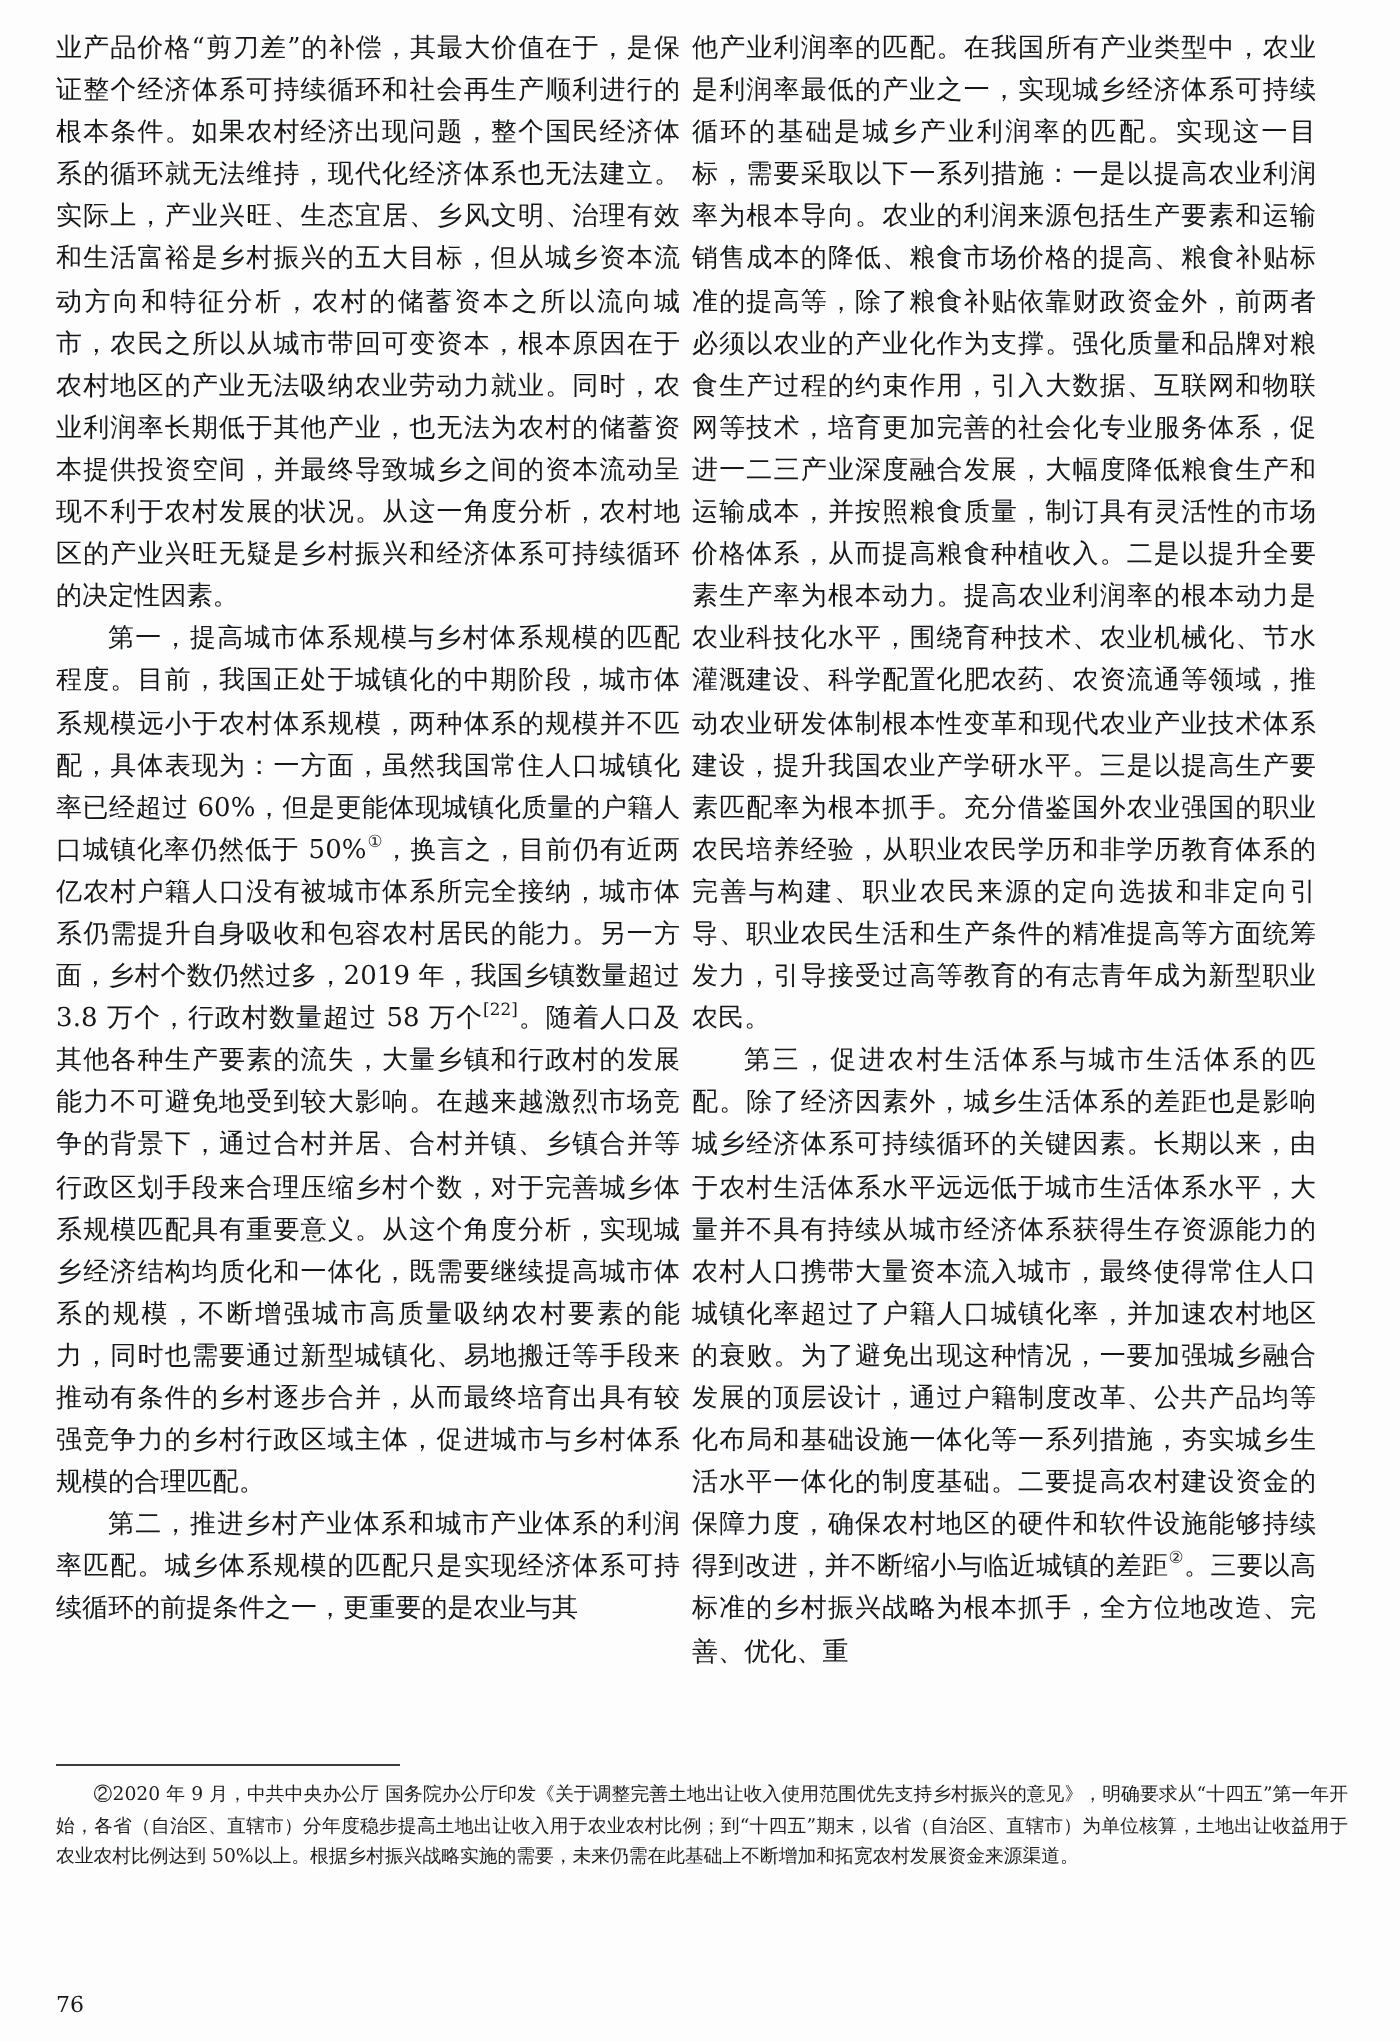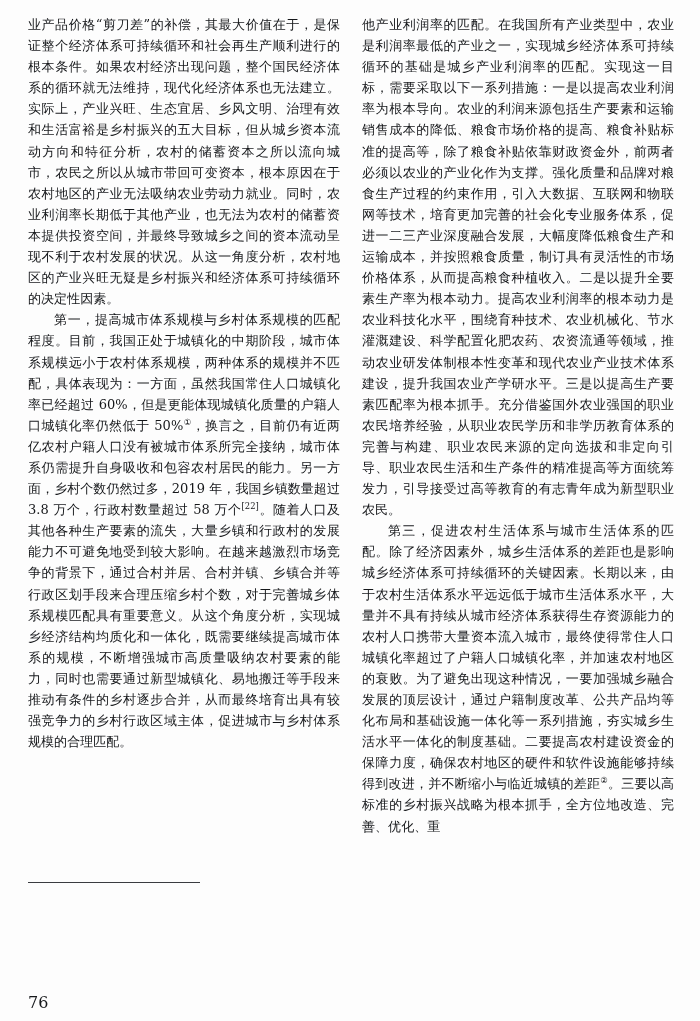--- a/index.html
+++ b/index.html
@@ -16,21 +16,21 @@
     font-family: "DejaVu Serif", "Liberation Serif", serif;
     color: #15171a;
   }
   .columns {
     position: absolute;
     top: 14px;
     left: 28px;
     width: 646px;
     height: 862px;
     display: flex;
-    gap: 22px;
+    gap: 6px;
   }
   .col {
     width: 312px;
     display: flex;
     flex-direction: column;
   }
   p.body {
     margin: 0;
     font-size: 13.0px;
     line-height: 21.1px;
@@ -73,49 +73,51 @@
     text-align: justify;
     text-align-last: left;
     word-break: break-all;
     color: #1b1d20;
   }
   p.fn.first { text-indent: 2em; }
   .page-number {
     position: absolute;
     left: 28px;
     top: 996px;
-    font-size: 16px;
+    font-size: 11px;
     line-height: 14px;
     color: #16181b;
     font-family: "DejaVu Serif", "Liberation Serif", serif;
   }
 </style>
 </head>
 <body>
 
 <div class="page">
 
   <div class="columns">
 
     <div class="col">
       <p class="body">业产品价格“剪刀差”的补偿，其最大价值在于，是保证整个经济体系可持续循环和社会再生产顺利进行的根本条件。如果农村经济出现问题，整个国民经济体系的循环就无法维持，现代化经济体系也无法建立。实际上，产业兴旺、生态宜居、乡风文明、治理有效和生活富裕是乡村振兴的五大目标，但从城乡资本流动方向和特征分析，农村的储蓄资本之所以流向城市，农民之所以从城市带回可变资本，根本原因在于农村地区的产业无法吸纳农业劳动力就业。同时，农业利润率长期低于其他产业，也无法为农村的储蓄资本提供投资空间，并最终导致城乡之间的资本流动呈现不利于农村发展的状况。从这一角度分析，农村地区的产业兴旺无疑是乡村振兴和经济体系可持续循环的决定性因素。</p>
 
 
       <p class="body indent"><span>第一，提高城市体系规模与乡村体系规模的匹配程度。目前，我国正处于城镇化的中期阶段，城市体系规模远小于农村体系规模，两种体系的规模并不匹配，具体表现为：一方面，虽然我国常住人口城镇化率已经超过 60%，但是更能体现城镇化质量的户籍人口城镇化率仍然低于 50%</span><sup class="cite">①</sup><span>，换言之，目前仍有近两亿农村户籍人口没有被城市体系所完全接纳，城市体系仍需提升自身吸收和包容农村居民的能力。另一方面，乡村个数仍然过多，2019 年，我国乡镇数量超过 3.8 万个，行政村数量超过 58 万个</span><sup class="cite">[22]</sup><span>。随着人口及其他各种生产要素的流失，大量乡镇和行政村的发展能力不可避免地受到较大影响。在越来越激烈市场竞争的背景下，通过合村并居、合村并镇、乡镇合并等行政区划手段来合理压缩乡村个数，对于完善城乡体系规模匹配具有重要意义。从这个角度分析，实现城乡经济结构均质化和一体化，既需要继续提高城市体系的规模，不断增强城市高质量吸纳农村要素的能力，同时也需要通过新型城镇化、易地搬迁等手段来推动有条件的乡村逐步合并，从而最终培育出具有较强竞争力的乡村行政区域主体，促进城市与乡村体系规模的合理匹配。</span></p>
 
+      <p class="body indent">第二，推进乡村产业体系和城市产业体系的利润率匹配。城乡体系规模的匹配只是实现经济体系可持续循环的前提条件之一，更重要的是农业与其</p>
     </div>
 
     <div class="col">
       <p class="body">他产业利润率的匹配。在我国所有产业类型中，农业是利润率最低的产业之一，实现城乡经济体系可持续循环的基础是城乡产业利润率的匹配。实现这一目标，需要采取以下一系列措施：一是以提高农业利润率为根本导向。农业的利润来源包括生产要素和运输销售成本的降低、粮食市场价格的提高、粮食补贴标准的提高等，除了粮食补贴依靠财政资金外，前两者必须以农业的产业化作为支撑。强化质量和品牌对粮食生产过程的约束作用，引入大数据、互联网和物联网等技术，培育更加完善的社会化专业服务体系，促进一二三产业深度融合发展，大幅度降低粮食生产和运输成本，并按照粮食质量，制订具有灵活性的市场价格体系，从而提高粮食种植收入。二是以提升全要素生产率为根本动力。提高农业利润率的根本动力是农业科技化水平，围绕育种技术、农业机械化、节水灌溉建设、科学配置化肥农药、农资流通等领域，推动农业研发体制根本性变革和现代农业产业技术体系建设，提升我国农业产学研水平。三是以提高生产要素匹配率为根本抓手。充分借鉴国外农业强国的职业农民培养经验，从职业农民学历和非学历教育体系的完善与构建、职业农民来源的定向选拔和非定向引导、职业农民生活和生产条件的精准提高等方面统筹发力，引导接受过高等教育的有志青年成为新型职业农民。</p>
 
       <p class="body indent"><span>第三，促进农村生活体系与城市生活体系的匹配。除了经济因素外，城乡生活体系的差距也是影响城乡经济体系可持续循环的关键因素。长期以来，由于农村生活体系水平远远低于城市生活体系水平，大量并不具有持续从城市经济体系获得生存资源能力的农村人口携带大量资本流入城市，最终使得常住人口城镇化率超过了户籍人口城镇化率，并加速农村地区的衰败。为了避免出现这种情况，一要加强城乡融合发展的顶层设计，通过户籍制度改革、公共产品均等化布局和基础设施一体化等一系列措施，夯实城乡生活水平一体化的制度基础。二要提高农村建设资金的保障力度，确保农村地区的硬件和软件设施能够持续得到改进，并不断缩小与临近城镇的差距</span><sup class="cite">②</sup><span>。三要以高标准的乡村振兴战略为根本抓手，全方位地改造、完善、优化、重</span></p>
     </div>
   </div>
 
   <div class="footnotes">
     <div class="fn-rule"></div>
 
 
+    <p class="fn first"><span>②</span><span>2020 年 9 月，中共中央办公厅 国务院办公厅印发《关于调整完善土地出让收入使用范围优先支持乡村振兴的意见》，明确要求从“十四五”第一年开始，各省（自治区、直辖市）分年度稳步提高土地出让收入用于农业农村比例；到“十四五”期末，以省（自治区、直辖市）为单位核算，土地出让收益用于农业农村比例达到 50%以上。根据乡村振兴战略实施的需要，未来仍需在此基础上不断增加和拓宽农村发展资金来源渠道。</span></p>
   </div>
 
   <div class="page-number">76</div>
 
 </div>
 
 </body></html>

